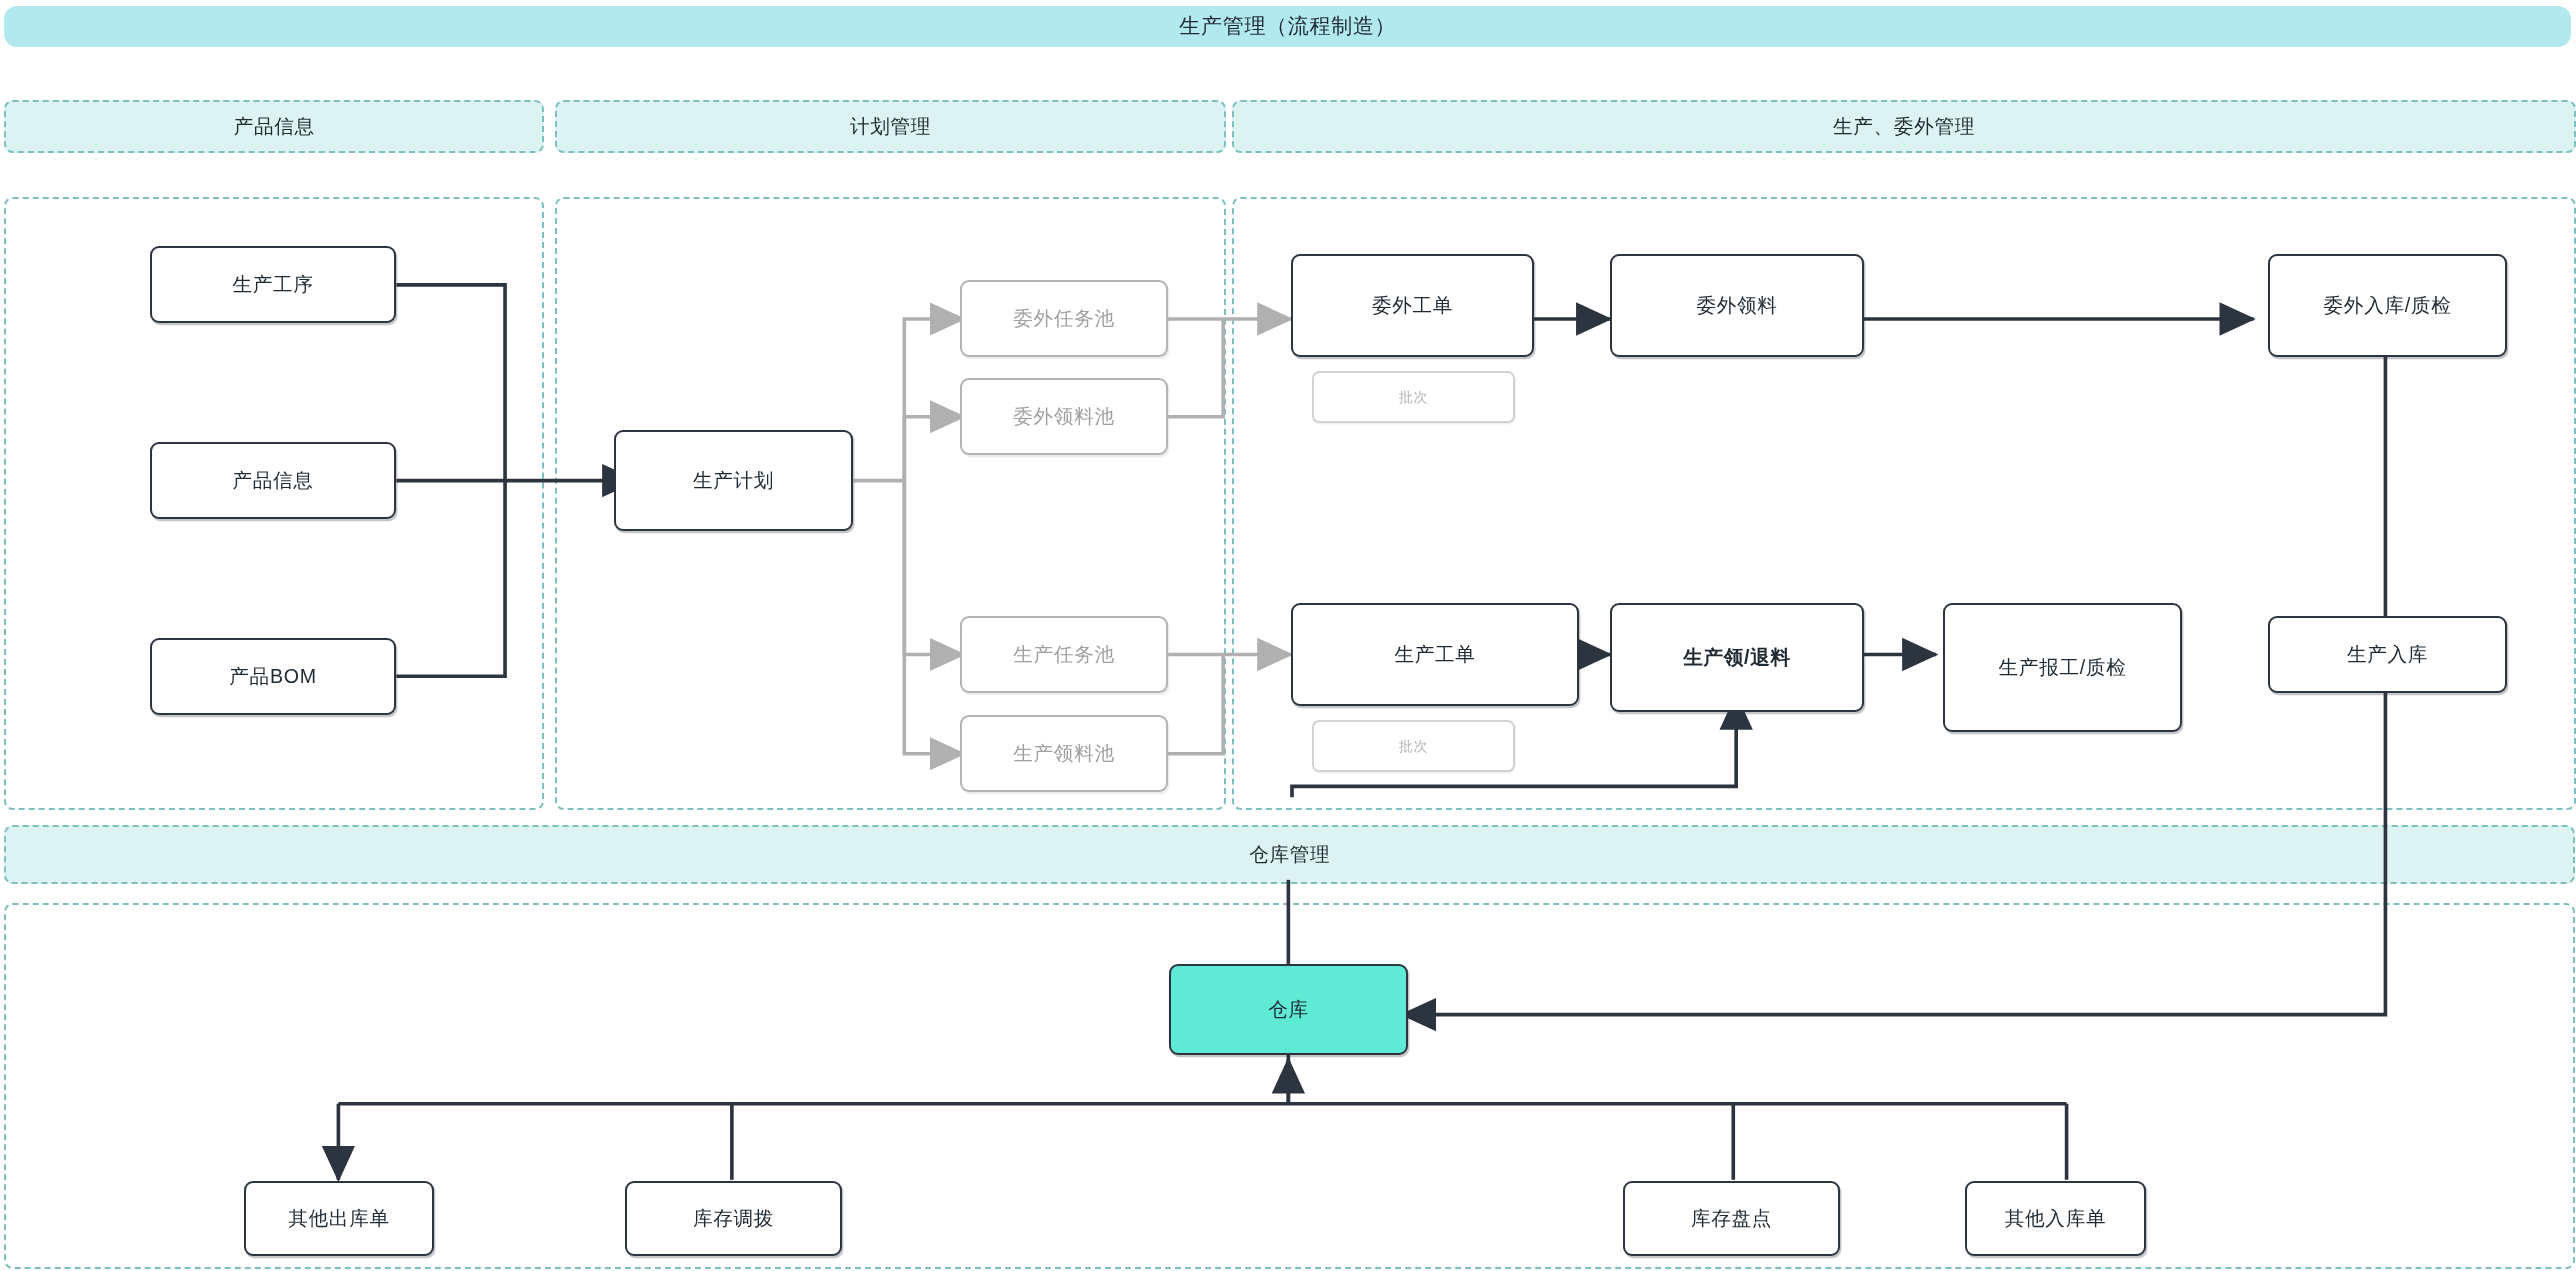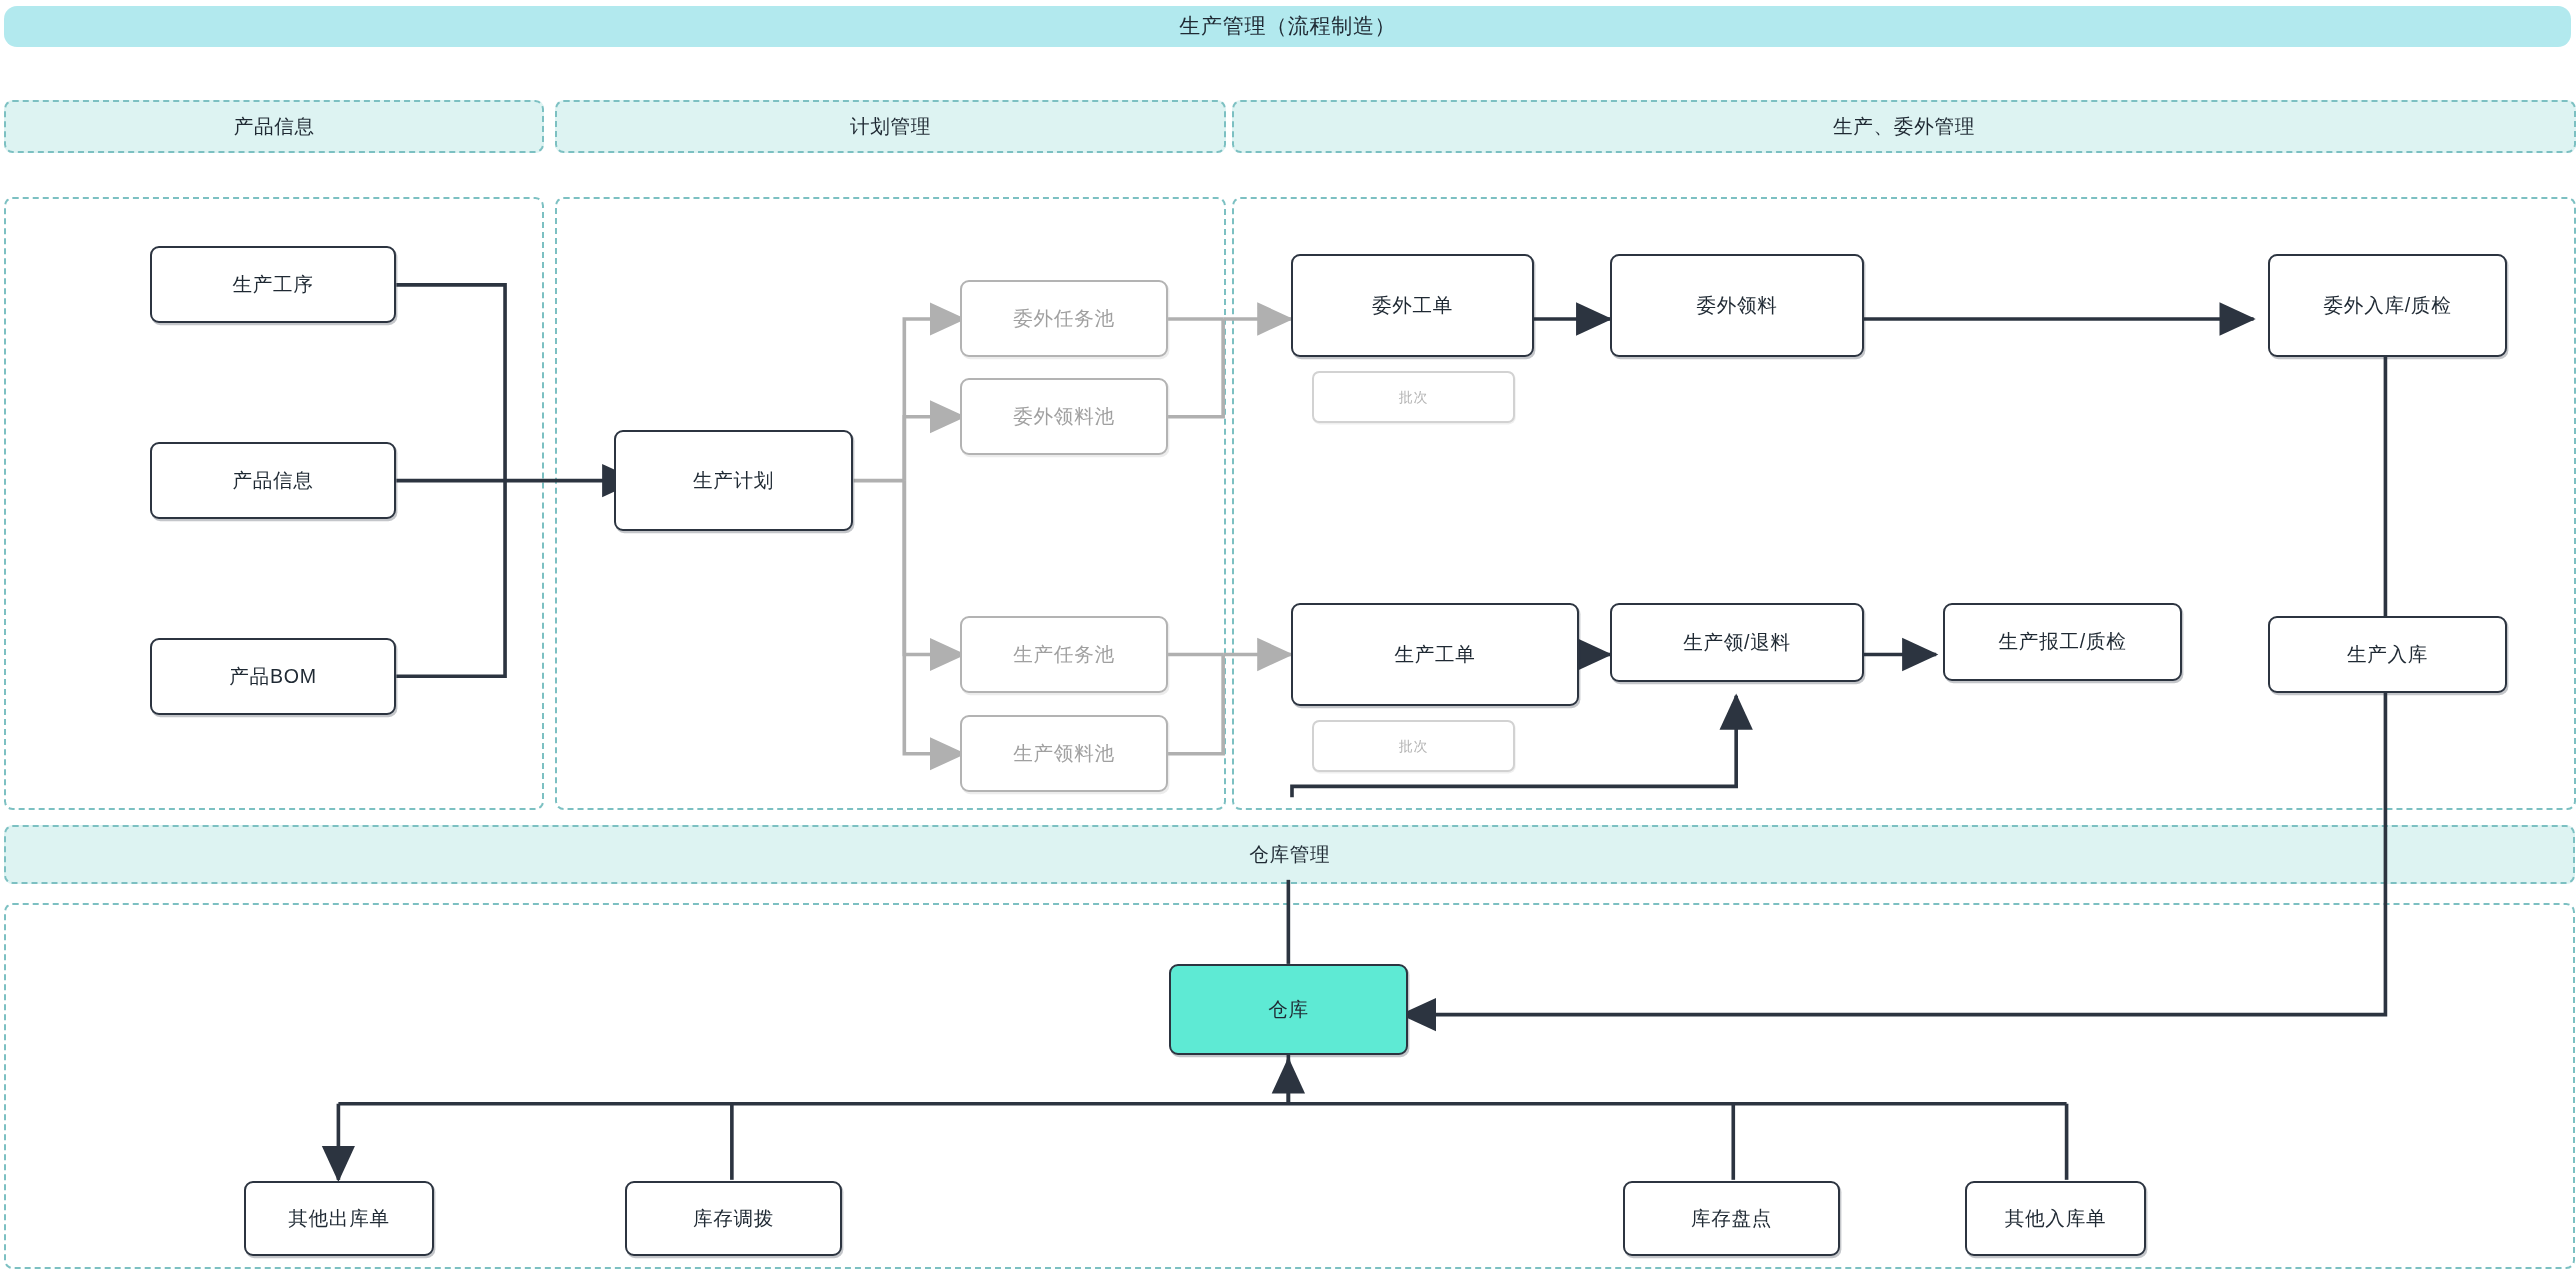--- a/index.html
+++ b/index.html
@@ -130,22 +130,22 @@
   <div class="node muted" style="left:960px;top:616px;width:208px;height:77px;">生产任务池</div>
   <div class="node muted" style="left:960px;top:715px;width:208px;height:77px;">生产领料池</div>
 
   <div class="node" style="left:1291px;top:254px;width:243px;height:103px;">委外工单</div>
   <div class="node badge" style="left:1312px;top:371px;width:203px;height:52px;">批次</div>
   <div class="node" style="left:1610px;top:254px;width:254px;height:103px;">委外领料</div>
   <div class="node" style="left:2268px;top:254px;width:239px;height:103px;">委外入库/质检</div>
 
   <div class="node" style="left:1291px;top:603px;width:288px;height:103px;">生产工单</div>
   <div class="node badge" style="left:1312px;top:720px;width:203px;height:52px;">批次</div>
-  <div class="node" style="left:1610px;top:603px;width:254px;height:79px;">生产领/退料</div>
-  <div class="node" style="left:1943px;top:603px;width:239px;height:78px;">生产报工/质检</div>
+  <div class="node" style="left:1610px;top:603px;width:254px;height:109px;font-weight:bold;">生产领/退料</div>
+  <div class="node" style="left:1943px;top:603px;width:239px;height:129px;">生产报工/质检</div>
   <div class="node" style="left:2268px;top:616px;width:239px;height:77px;">生产入库</div>
 
   <div class="node accent" style="left:1169px;top:964px;width:239px;height:91px;">仓库</div>
 
   <div class="node" style="left:244px;top:1181px;width:190px;height:75px;">其他出库单</div>
   <div class="node" style="left:625px;top:1181px;width:217px;height:75px;">库存调拨</div>
   <div class="node" style="left:1623px;top:1181px;width:217px;height:75px;">库存盘点</div>
   <div class="node" style="left:1965px;top:1181px;width:181px;height:75px;">其他入库单</div>
 
 </div>

